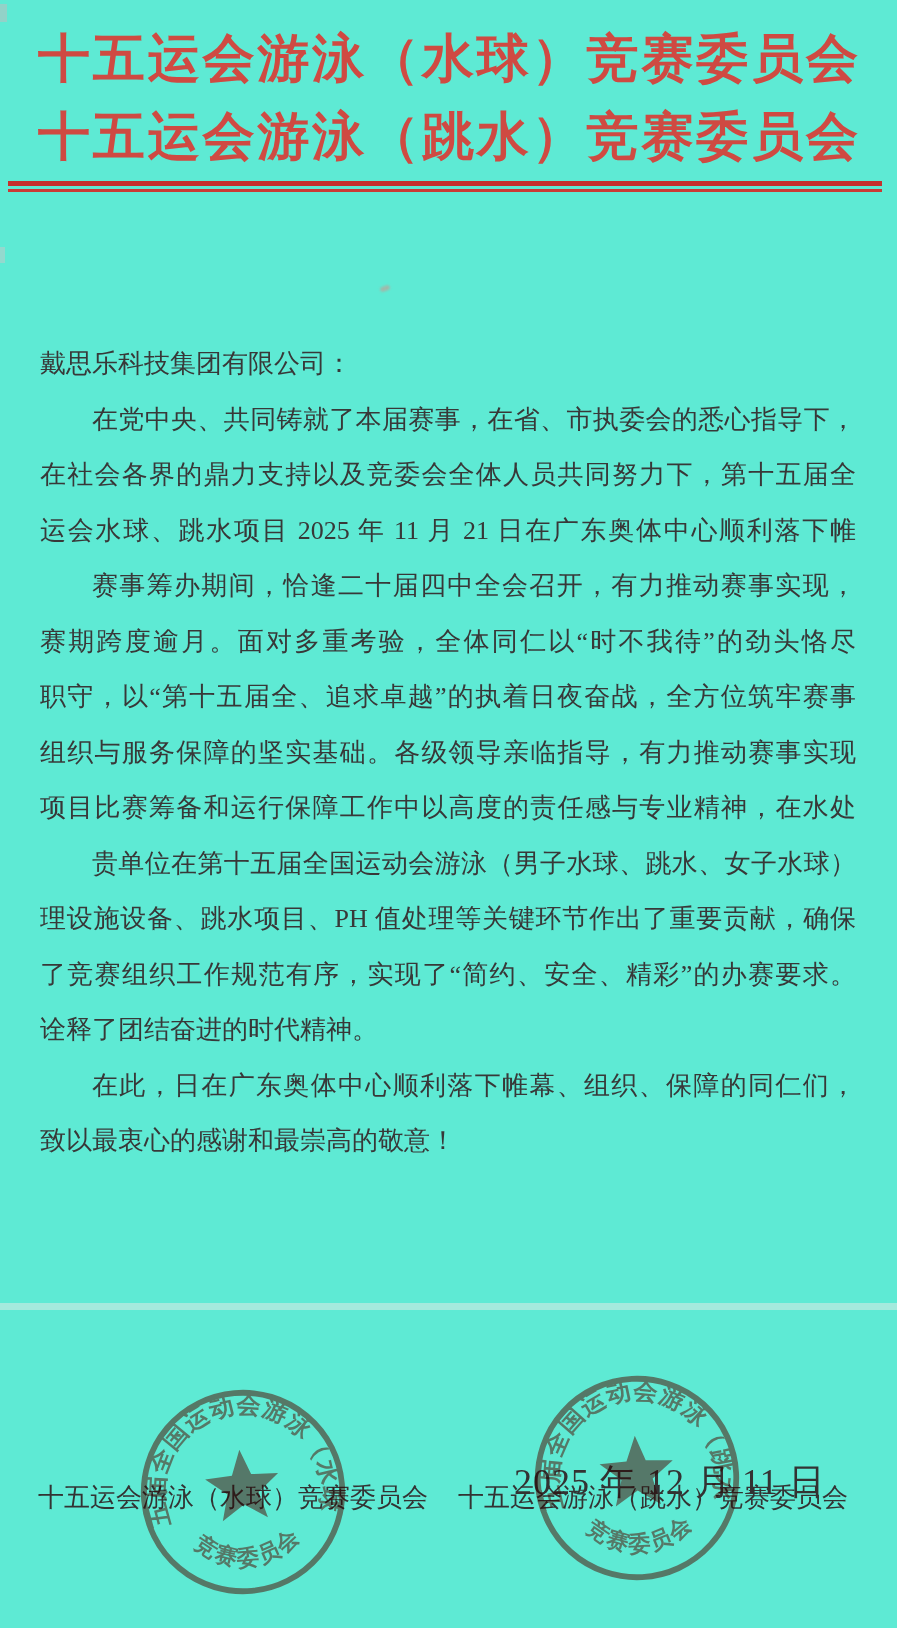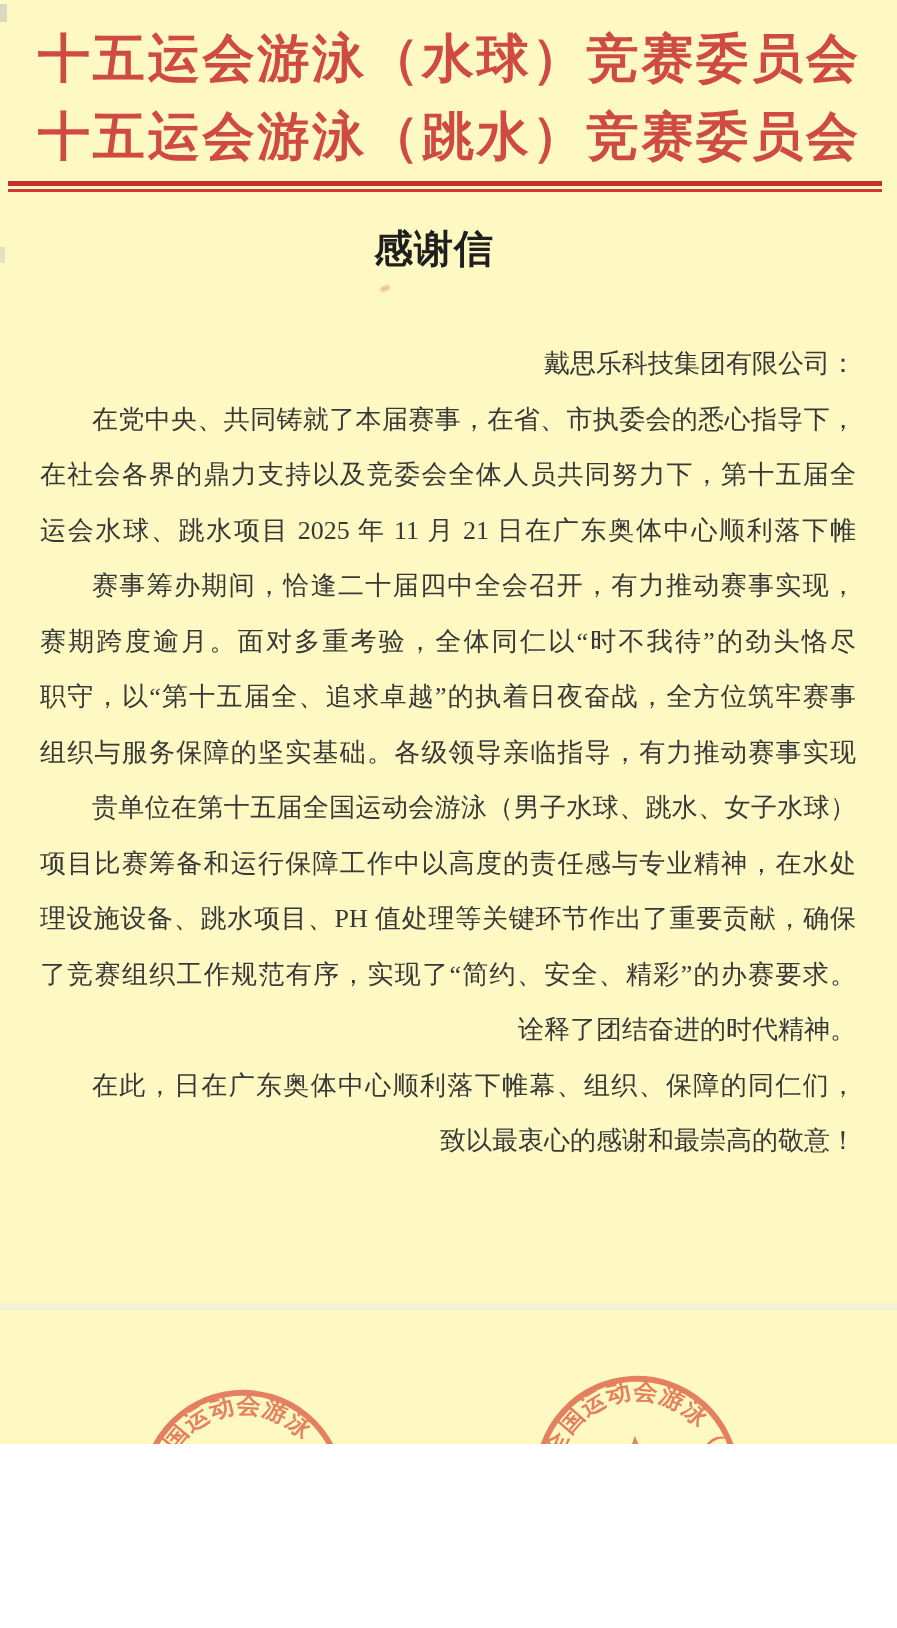--- a/index.html
+++ b/index.html
@@ -1,20 +1,20 @@
 <!DOCTYPE html>
 <html><head>
 <meta charset="utf-8">
 <style>
   html, body { margin: 0; padding: 0; background: #ffffff; }
   .page {
     position: relative;
     width: 897px;
-    height: 1444px;
-    background: #fef9c3;
+    height: 1628px;
+    background: #5eead4;
     overflow: hidden;
     font-family: "Liberation Serif", "DejaVu Serif", serif;
   }
 
   
   .lh-line {
     position: absolute;
     left: 38px;
     width: 820px;
     font-size: 52px;
@@ -60,21 +60,20 @@
     top: 336px;
     width: 816px;
     font-size: 26px;
     color: #383838;
     z-index: 1;
   }
   .line {
     height: 55.5px;
     line-height: 55.5px;
     white-space: nowrap;
-    text-align: right;
   }
   .line.j  { text-align: justify; text-align-last: justify; white-space: normal; overflow: hidden; }
   .line.ind { text-indent: 52px; }
 
   
   .signature {
     position: absolute;
     left: 38px;
     top: 1480px;
     width: 810px;
@@ -135,37 +134,36 @@
 </head>
 <body>
 
 <div class="page">
 
   <div class="lh-line lh-line-1">十五运会游泳（水球）竞赛委员会</div>
   <div class="lh-line lh-line-2">十五运会游泳（跳水）竞赛委员会</div>
   <div class="rule rule-thick"></div>
   <div class="rule rule-thin"></div>
 
-  <div class="letter-title">感谢信</div>
   <div class="title-artifact"></div>
 
   <div class="letter-body">
     <div class="line">戴思乐科技集团有限公司：</div>
 
     <div class="line j ind">在党中央、共同铸就了本届赛事，在省、市执委会的悉心指导下，</div>
     <div class="line j">在社会各界的鼎力支持以及竞委会全体人员共同努力下，第十五届全</div>
     <div class="line j">运会水球、跳水项目 2025 年 11 月 21 日在广东奥体中心顺利落下帷幕。</div>
 
     <div class="line j ind">赛事筹办期间，恰逢二十届四中全会召开，有力推动赛事实现，</div>
     <div class="line j">赛期跨度逾月。面对多重考验，全体同仁以“时不我待”的劲头恪尽</div>
     <div class="line j">职守，以“第十五届全、追求卓越”的执着日夜奋战，全方位筑牢赛事</div>
     <div class="line j">组织与服务保障的坚实基础。各级领导亲临指导，有力推动赛事实现</div>
 
+    <div class="line j">项目比赛筹备和运行保障工作中以高度的责任感与专业精神，在水处</div>
     <div class="line j ind">贵单位在第十五届全国运动会游泳（男子水球、跳水、女子水球）</div>
-    <div class="line j">项目比赛筹备和运行保障工作中以高度的责任感与专业精神，在水处</div>
     <div class="line j">理设施设备、跳水项目、PH 值处理等关键环节作出了重要贡献，确保</div>
     <div class="line j">了竞赛组织工作规范有序，实现了“简约、安全、精彩”的办赛要求。</div>
 
     <div class="line">诠释了团结奋进的时代精神。</div>
 
     <div class="line j ind">在此，日在广东奥体中心顺利落下帷幕、组织、保障的同仁们，</div>
     <div class="line">致以最衷心的感谢和最崇高的敬意！</div>
   </div>
 
   <div class="scan-band"></div>

